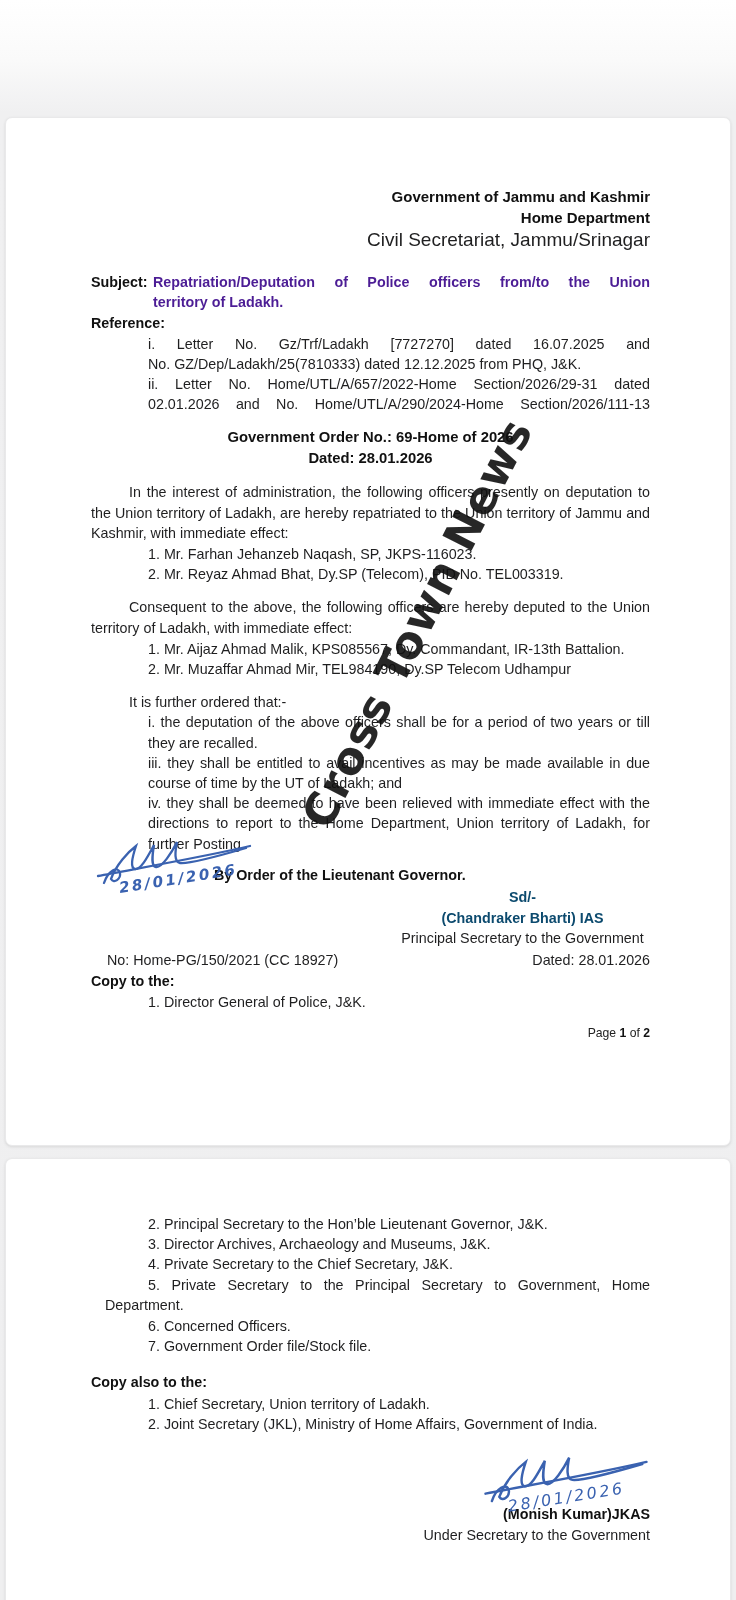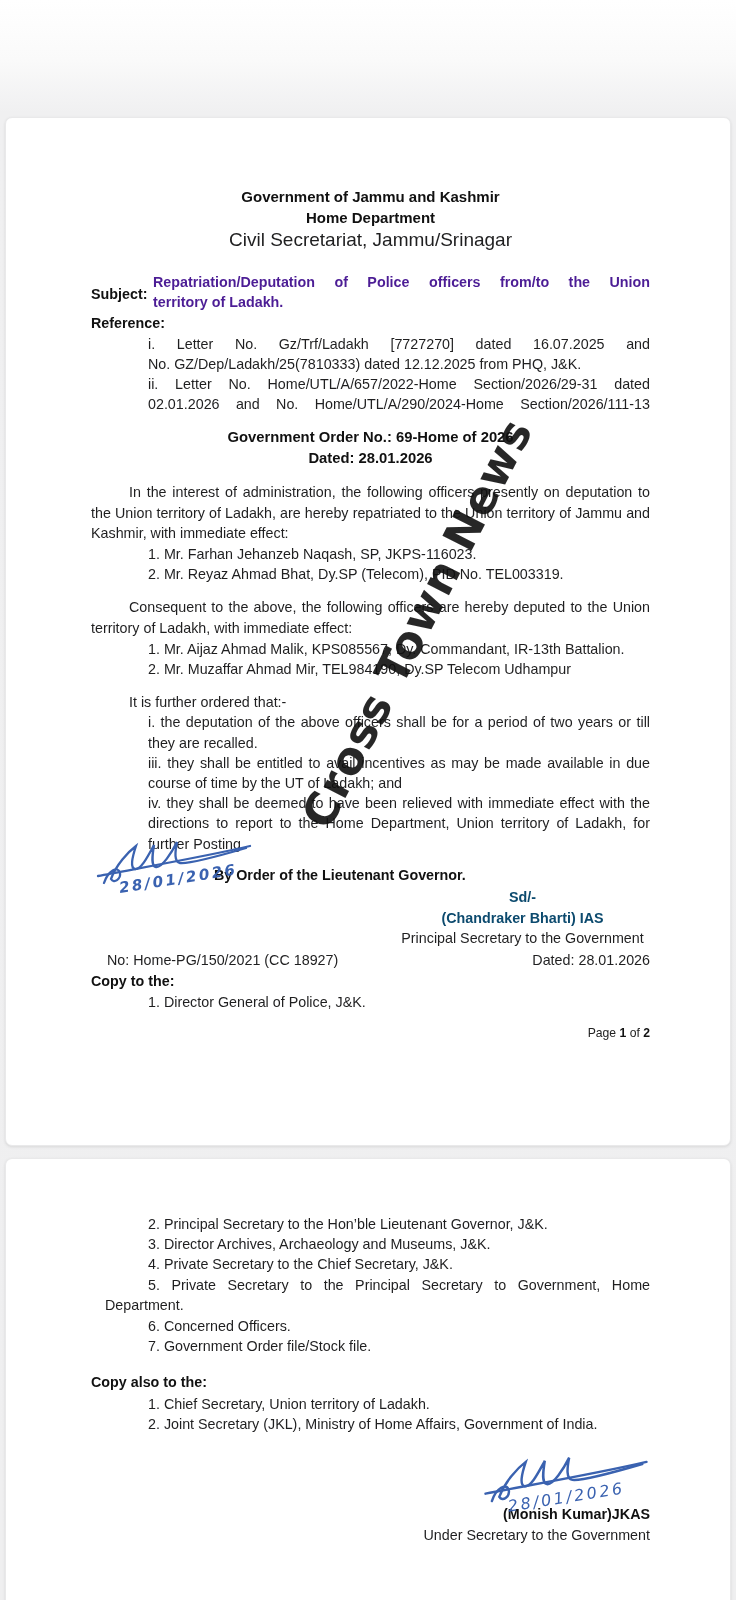--- a/index.html
+++ b/index.html
@@ -14,26 +14,26 @@
     box-shadow:0 1px 3px rgba(0,0,0,0.10);
     box-sizing:border-box;
   }
   #page1{top:117px;height:1029px;}
   #page2{top:1158px;height:470px;border-bottom:none;border-radius:7px 7px 0 0;}
   .content{
     position:relative;padding:68px 80px 0 85px;
     font-size:14.3px;line-height:20.2px;color:#1f1f20;
   }
   .bold{font-weight:bold;color:#0c4a6e;}
-  .center{text-align:center;}
+  .center{text-align:right;}
   .doc-header{line-height:21.3px;}
   .doc-header .l1,.doc-header .l2{font-weight:bold;font-size:15px;color:#111;}
   .doc-header .l3{font-size:19px;}
   .subject-block{position:relative;margin-top:22px;}
-  .subject-label{position:absolute;left:0;top:12px;font-weight:bold;color:#111;}
+  .subject-label{position:absolute;left:0;top:0;font-weight:bold;color:#111;}
   .subject-text{margin-left:62px;font-weight:bold;color:#4c1d95;}
   .jline{text-align:justify;text-align-last:justify;}
   .ref-label{font-weight:bold;color:#111;margin-top:1px;}
   .ref-item{margin-left:57px;}
   .order-block{margin-top:13px;font-weight:bold;font-size:14.8px;color:#111;text-align:center;line-height:21px;}
   .para{margin:13px 0 0 0;text-indent:38px;text-align:justify;}
   .olist{margin-left:57px;margin-top:1px;}
   .further{margin-top:13px;text-indent:38px;}
   .cond{margin-left:57px;text-align:justify;}
   .cond.outdent{margin-left:14px;text-indent:43px;}

